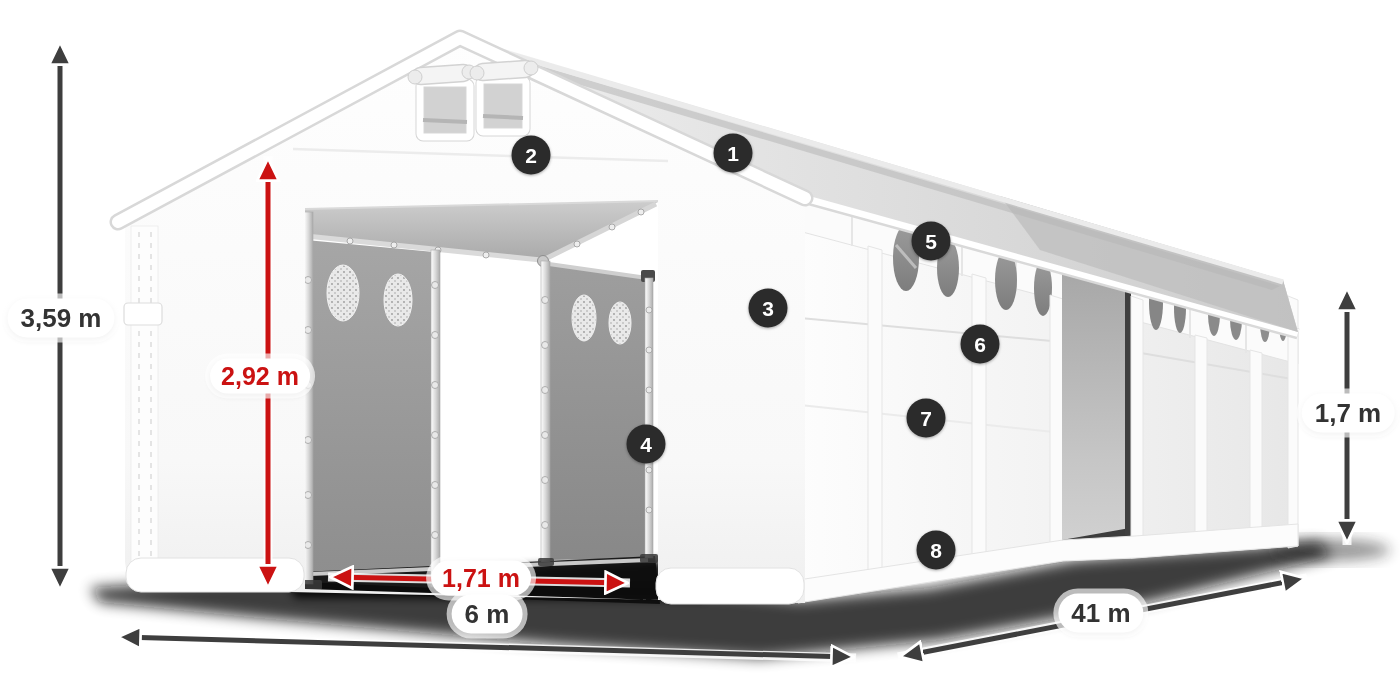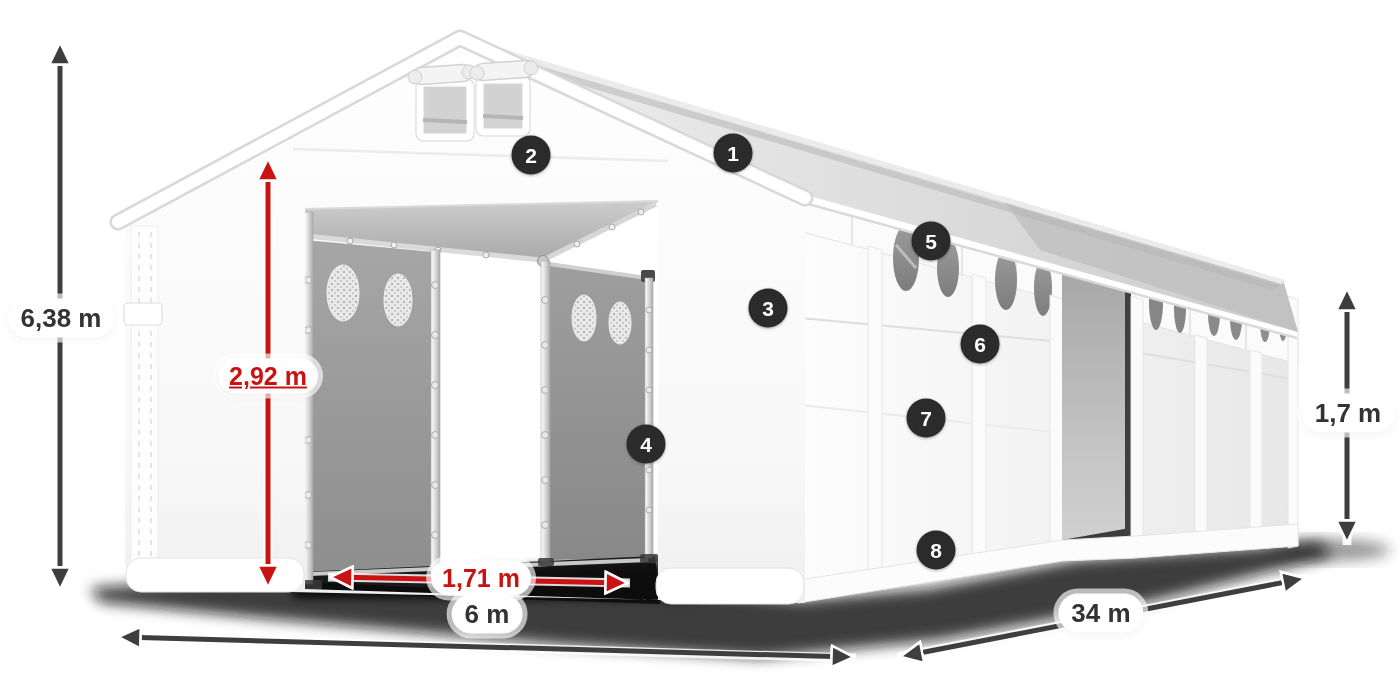--- a/index.html
+++ b/index.html
@@ -284,25 +284,25 @@
       <line x1="60" y1="46" x2="60" y2="586" stroke="#3e3e3e" stroke-width="5" marker-start="url(#mGray)" marker-end="url(#mGray)"></line>
       <line x1="268" y1="162" x2="268" y2="584" stroke="#cb1212" stroke-width="5" marker-start="url(#mRed)" marker-end="url(#mRed)"></line>
       <line x1="334" y1="577" x2="624" y2="583" stroke="#cb1212" stroke-width="5" marker-start="url(#mRed)" marker-end="url(#mRed)"></line>
       <line x1="122" y1="637" x2="850" y2="657" stroke="#3e3e3e" stroke-width="5" marker-start="url(#mGray)" marker-end="url(#mGray)"></line>
       <line x1="904" y1="656" x2="1301" y2="579" stroke="#3e3e3e" stroke-width="5" marker-start="url(#mGray)" marker-end="url(#mGray)"></line>
       <line x1="1347" y1="292" x2="1347" y2="539" stroke="#3e3e3e" stroke-width="5" marker-start="url(#mGray)" marker-end="url(#mGray)"></line>
     </g>
   </svg>
 
   <div class="overlay">
-    <div class="pill" style="left:61px;top:318px;">6,38 m</div>
-    <div class="pill red" style="left:268px;top:376px;text-decoration:underline;">2,92 m</div>
+    <div class="pill" style="left:61px;top:318px;">3,59 m</div>
+    <div class="pill red" style="left:260px;top:376px;">2,92 m</div>
     <div class="pill red" style="left:481px;top:578px;">1,71 m</div>
     <div class="pill" style="left:487px;top:614px;">6 m</div>
-    <div class="pill" style="left:1101px;top:613px;">34 m</div>
+    <div class="pill" style="left:1101px;top:613px;">41 m</div>
     <div class="pill" style="left:1348px;top:413px;">1,7 m</div>
   </div>
 
   <div class="overlay">
     <div class="badge" style="left:733px;top:153px;">1</div>
     <div class="badge" style="left:531px;top:155px;">2</div>
     <div class="badge" style="left:768px;top:308px;">3</div>
     <div class="badge" style="left:646px;top:444px;">4</div>
     <div class="badge" style="left:931px;top:241px;">5</div>
     <div class="badge" style="left:980px;top:344px;">6</div>

